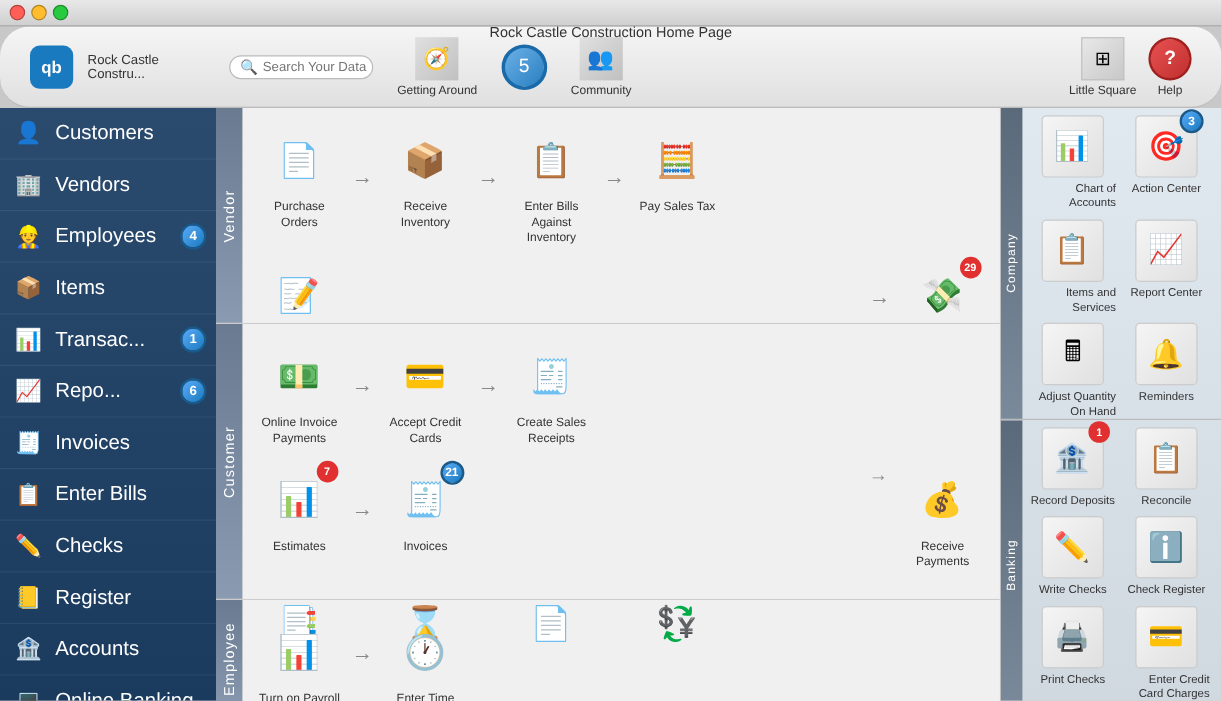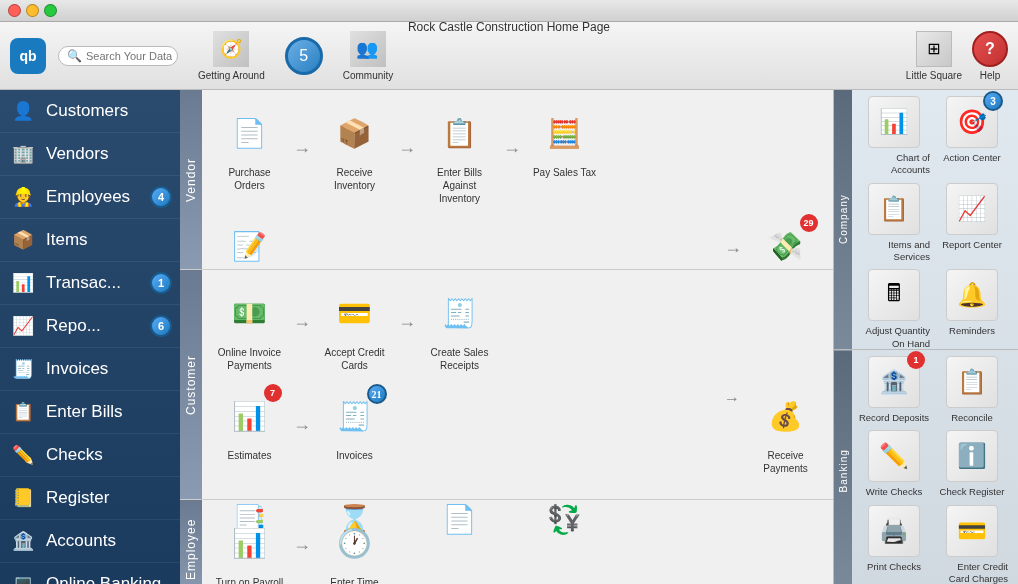--- a/index.html
+++ b/index.html
@@ -8,21 +8,21 @@
     
     .title-bar { height: 22px; background: linear-gradient(to bottom, #e8e8e8, #d0d0d0); display: flex; align-items: center; justify-content: center; border-bottom: 1px solid #aaa; position: relative; }
     .title-bar-buttons { position: absolute; left: 8px; display: flex; gap: 5px; }
     .tb-btn { width: 13px; height: 13px; border-radius: 50%; border: 1px solid rgba(0,0,0,0.3); cursor: pointer; }
     .tb-close { background: #ff5f56; }
     .tb-min { background: #ffbd2e; }
     .tb-max { background: #27c93f; }
     .title-text { font-size: 12px; color: #333; font-weight: 500; margin-top: 33px; }
 
     
-    .toolbar { height: 68px; background: linear-gradient(to bottom, #f5f5f5, #e0e0e0); border-bottom: 1px solid #bbb; display: flex; align-items: center; padding: 0 10px; gap: 5px; }
+    .toolbar { height: 68px; background: linear-gradient(to bottom, #f5f5f5, #e0e0e0); border-bottom: 1px solid #bbb; display: flex; align-items: center; padding: 0 25px; gap: 5px; border-radius: 25px; }
     .toolbar-left { display: flex; align-items: center; gap: 8px; }
     .qb-logo { width: 36px; height: 36px; background: #1a7abf; border-radius: 8px; display: flex; align-items: center; justify-content: center; color: white; font-weight: bold; font-size: 14px; margin-right: 4px; }
     .company-name { font-size: 11px; color: #333; font-weight: 500; max-width: 110px; }
     .search-box { display: flex; align-items: center; background: white; border: 1px solid #bbb; border-radius: 10px; padding: 2px 8px; gap: 4px; width: 120px; }
     .search-box input { border: none; outline: none; font-size: 11px; color: #888; width: 90px; background: transparent; }
     .toolbar-nav { display: flex; align-items: center; gap: 20px; flex: 1; justify-content: flex-start; padding-left: 15px; }
     .toolbar-nav-item { display: flex; flex-direction: column; align-items: center; gap: 3px; cursor: pointer; }
     .toolbar-nav-item .icon-circle { width: 38px; height: 38px; border-radius: 50%; background: linear-gradient(135deg, #6ab0e8, #2a7fc0); display: flex; align-items: center; justify-content: center; color: white; font-size: 16px; border: 3px solid #1a6aaa; }
     .toolbar-nav-item .icon-square { width: 36px; height: 36px; background: linear-gradient(135deg, #e0e0e0, #c0c0c0); display: flex; align-items: center; justify-content: center; font-size: 18px; }
     .toolbar-nav-item span { font-size: 10px; color: #333; }
@@ -48,21 +48,21 @@
     
     .flow-area { flex: 1; display: flex; flex-direction: column; overflow: auto; background: #e8e8e8; }
     .flow-section { display: flex; border-bottom: 1px solid #ccc; }
     .flow-label { width: 22px; background: linear-gradient(to bottom, #8a9ab0, #6a7a90); display: flex; align-items: center; justify-content: center; writing-mode: vertical-rl; text-orientation: mixed; transform: rotate(180deg); font-size: 12px; color: white; font-weight: 500; letter-spacing: 1px; flex-shrink: 0; }
     .flow-content { flex: 1; padding: 15px 10px; display: flex; flex-wrap: wrap; align-items: center; gap: 8px; background: #f0f0f0; }
     .flow-item { display: flex; flex-direction: column; align-items: center; gap: 5px; cursor: pointer; width: 75px; }
     .flow-icon { width: 56px; height: 56px; display: flex; align-items: center; justify-content: center; font-size: 28px; position: relative; }
     .flow-icon-label { font-size: 10px; color: #333; text-align: center; line-height: 1.3; }
     .flow-arrow { font-size: 18px; color: #888; margin: 0 2px; align-self: center; margin-top: -15px; }
     .badge-red { position: absolute; top: -4px; right: -4px; width: 18px; height: 18px; border-radius: 50%; background: #e03030; color: white; font-size: 9px; font-weight: bold; display: flex; align-items: center; justify-content: center; margin-left: 44px; }
-    .badge-blue { position: absolute; top: -4px; right: -4px; width: 20px; height: 20px; border-radius: 50%; background: linear-gradient(135deg, #5aabf8, #1a7abf); color: white; font-size: 10px; font-weight: bold; display: flex; align-items: center; justify-content: center; border: 2px solid #1a5a8a; font-family: Liberation Serif, serif; }
+    .badge-blue { position: absolute; top: -4px; right: -4px; width: 20px; height: 20px; border-radius: 50%; background: linear-gradient(135deg, #5aabf8, #1a7abf); color: white; font-size: 10px; font-weight: bold; display: flex; align-items: center; justify-content: center; border: 2px solid #1a5a8a; }
 
     
     .right-panel { width: 185px; background: linear-gradient(to bottom, #e0e8f0, #d0d8e0); border-left: 1px solid #bbb; display: flex; flex-direction: column; overflow: hidden; flex-shrink: 0; }
     .right-section-label { width: 18px; background: linear-gradient(to bottom, #7a8a9a, #5a6a7a); writing-mode: vertical-rl; text-orientation: mixed; transform: rotate(180deg); font-size: 10px; color: white; display: flex; align-items: center; justify-content: center; letter-spacing: 1px; flex-shrink: 0; }
     .right-content { flex: 1; display: flex; flex-wrap: wrap; gap: 6px; padding: 6px; }
     .right-item { display: flex; flex-direction: column; align-items: center; gap: 4px; cursor: pointer; width: 72px; }
     .right-icon { width: 52px; height: 52px; display: flex; align-items: center; justify-content: center; font-size: 24px; background: linear-gradient(135deg, #f5f5f5, #e0e0e0); border: 1px solid #ccc; border-radius: 4px; position: relative; }
     .right-icon-label { font-size: 9.5px; color: #333; text-align: right; line-height: 1.3; }
     .circle-num { position: absolute; top: -6px; right: -6px; width: 20px; height: 20px; border-radius: 50%; background: linear-gradient(135deg, #5aabf8, #1a7abf); color: white; font-size: 10px; font-weight: bold; display: flex; align-items: center; justify-content: center; border: 2px solid #1a5a8a; }
     .circle-num-red { position: absolute; top: -6px; right: -6px; width: 18px; height: 18px; border-radius: 50%; background: #e03030; color: white; font-size: 9px; font-weight: bold; display: flex; align-items: center; justify-content: center; }
@@ -79,20 +79,21 @@
     <div class="tb-btn tb-close"></div>
     <div class="tb-btn tb-min"></div>
     <div class="tb-btn tb-max"></div>
   </div>
   <span class="title-text">Rock Castle Construction Home Page</span>
 </div>
 
 <div class="toolbar">
   <div class="toolbar-left">
     <div class="qb-logo">qb</div>
+    <div class="company-name">Rock Castle Constru...</div>
     <div class="search-box">
       <span>🔍</span>
       <input type="text" placeholder="Search Your Data" style="">
     </div>
   </div>
   <div class="toolbar-nav">
     <div class="toolbar-nav-item">
       <div class="icon-square">🧭</div>
       <span>Getting Around</span>
     </div>

